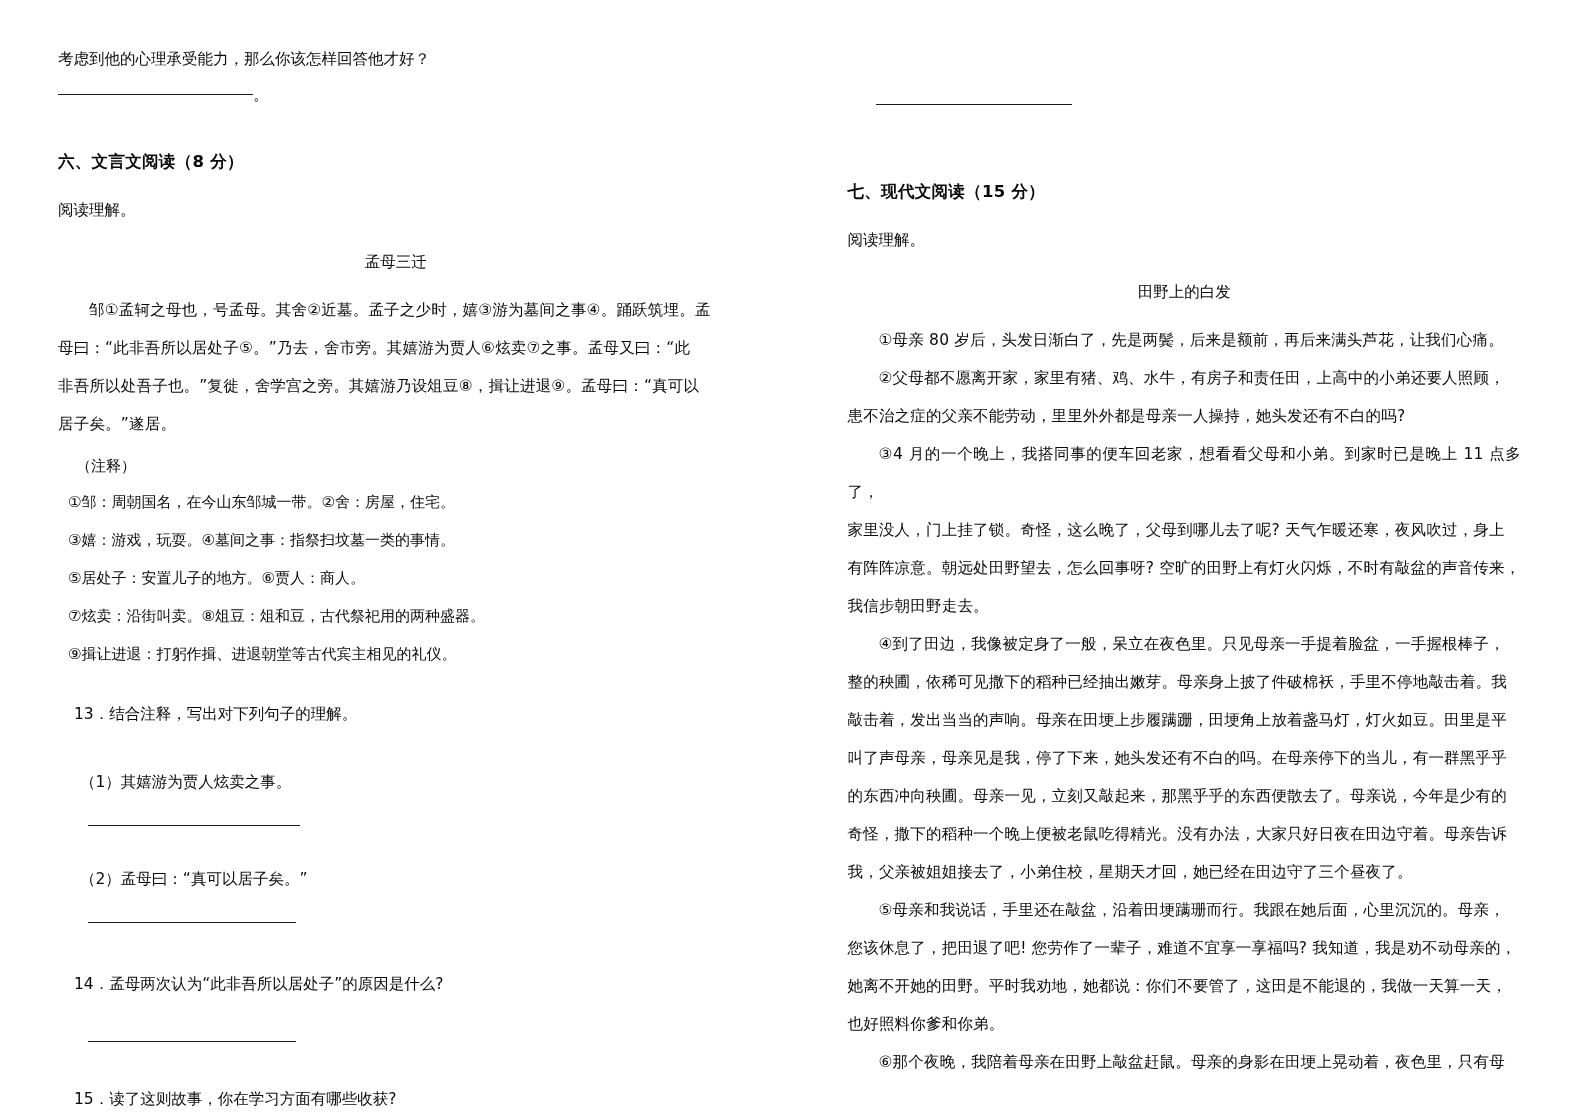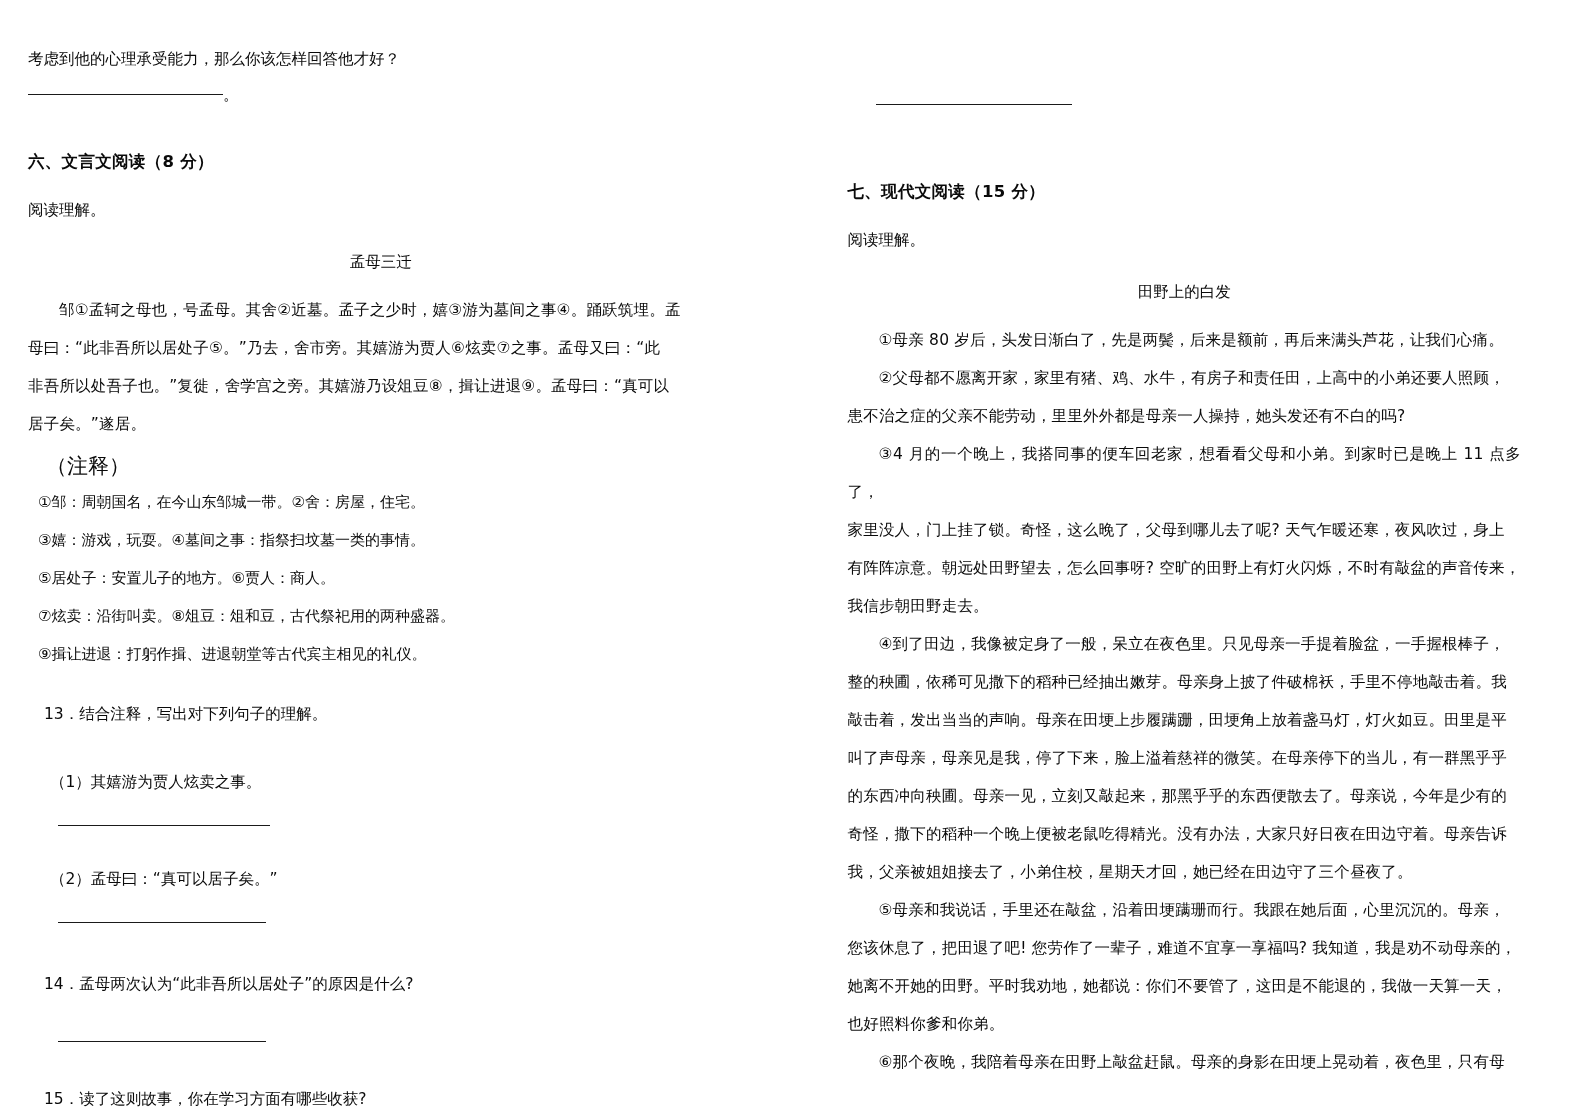--- a/index.html
+++ b/index.html
@@ -19,21 +19,21 @@
     position: absolute;
     inset: 0;
     display: flex;
     flex-direction: row;
   }
   .col {
     width: 50%;
     box-sizing: border-box;
     position: relative;
   }
-  .col-left  { padding: 44px 58px 0 28px; }
+  .col-left  { padding: 44px 58px 0 58px; }
   .col-right { padding: 44px 62px 0 56px; margin-top: 48px; }
 
   
   .para {
     font-size: 15.5px;
     line-height: 38px;
     letter-spacing: 0.2px;
     text-align: justify;
     text-justify: inter-ideograph;
     margin: 0;
@@ -58,21 +58,21 @@
     margin: 8px;
     padding-left: 14px;
   }
   .note {
     font-size: 15px;
     line-height: 38px;
     margin: 0;
     padding-left: 10px;
   }
   .notes-title {
-    font-size: 21px;
+    font-size: 15px;
     line-height: 34px;
     margin: 0;
     padding-left: 18px;
   }
 
   
   .blank-row { line-height: 0; }
   .blank {
     display: inline-block;
     border-bottom: 1.4px solid #1a1a1a;
@@ -209,21 +209,21 @@
     <p class="para">患不治之症的父亲不能劳动，里里外外都是母亲一人操持，她头发还有不白的吗?</p>
 
     <p class="para" style="text-indent:2em;">③4 月的一个晚上，我搭同事的便车回老家，想看看父母和小弟。到家时已是晚上 11 点多了，</p>
     <p class="para">家里没人，门上挂了锁。奇怪，这么晚了，父母到哪儿去了呢? 天气乍暖还寒，夜风吹过，身上</p>
     <p class="para">有阵阵凉意。朝远处田野望去，怎么回事呀? 空旷的田野上有灯火闪烁，不时有敲盆的声音传来，</p>
     <p class="para">我信步朝田野走去。</p>
 
     <p class="para" style="text-indent:2em;">④到了田边，我像被定身了一般，呆立在夜色里。只见母亲一手提着脸盆，一手握根棒子，</p>
     <p class="para">整的秧圃，依稀可见撒下的稻种已经抽出嫩芽。母亲身上披了件破棉袄，手里不停地敲击着。我</p>
     <p class="para">敲击着，发出当当的声响。母亲在田埂上步履蹒跚，田埂角上放着盏马灯，灯火如豆。田里是平</p>
-    <p class="para">叫了声母亲，母亲见是我，停了下来，脸上溢着慈祥的微笑。在母亲停下的当儿，有一群黑乎乎</p>
+    <p class="para">叫了声母亲，母亲见是我，停了下来，她头发还有不白的吗。在母亲停下的当儿，有一群黑乎乎</p>
     <p class="para">的东西冲向秧圃。母亲一见，立刻又敲起来，那黑乎乎的东西便散去了。母亲说，今年是少有的</p>
     <p class="para">奇怪，撒下的稻种一个晚上便被老鼠吃得精光。没有办法，大家只好日夜在田边守着。母亲告诉</p>
     <p class="para">我，父亲被姐姐接去了，小弟住校，星期天才回，她已经在田边守了三个昼夜了。</p>
 
     <p class="para" style="text-indent:2em;">⑤母亲和我说话，手里还在敲盆，沿着田埂蹒珊而行。我跟在她后面，心里沉沉的。母亲，</p>
     <p class="para">您该休息了，把田退了吧! 您劳作了一辈子，难道不宜享一享福吗?  我知道，我是劝不动母亲的，</p>
     <p class="para">她离不开她的田野。平时我劝地，她都说：你们不要管了，这田是不能退的，我做一天算一天，</p>
     <p class="para">也好照料你爹和你弟。</p>
 
     <p class="para" style="text-indent:2em;">⑥那个夜晚，我陪着母亲在田野上敲盆赶鼠。母亲的身影在田埂上晃动着，夜色里，只有母</p>

